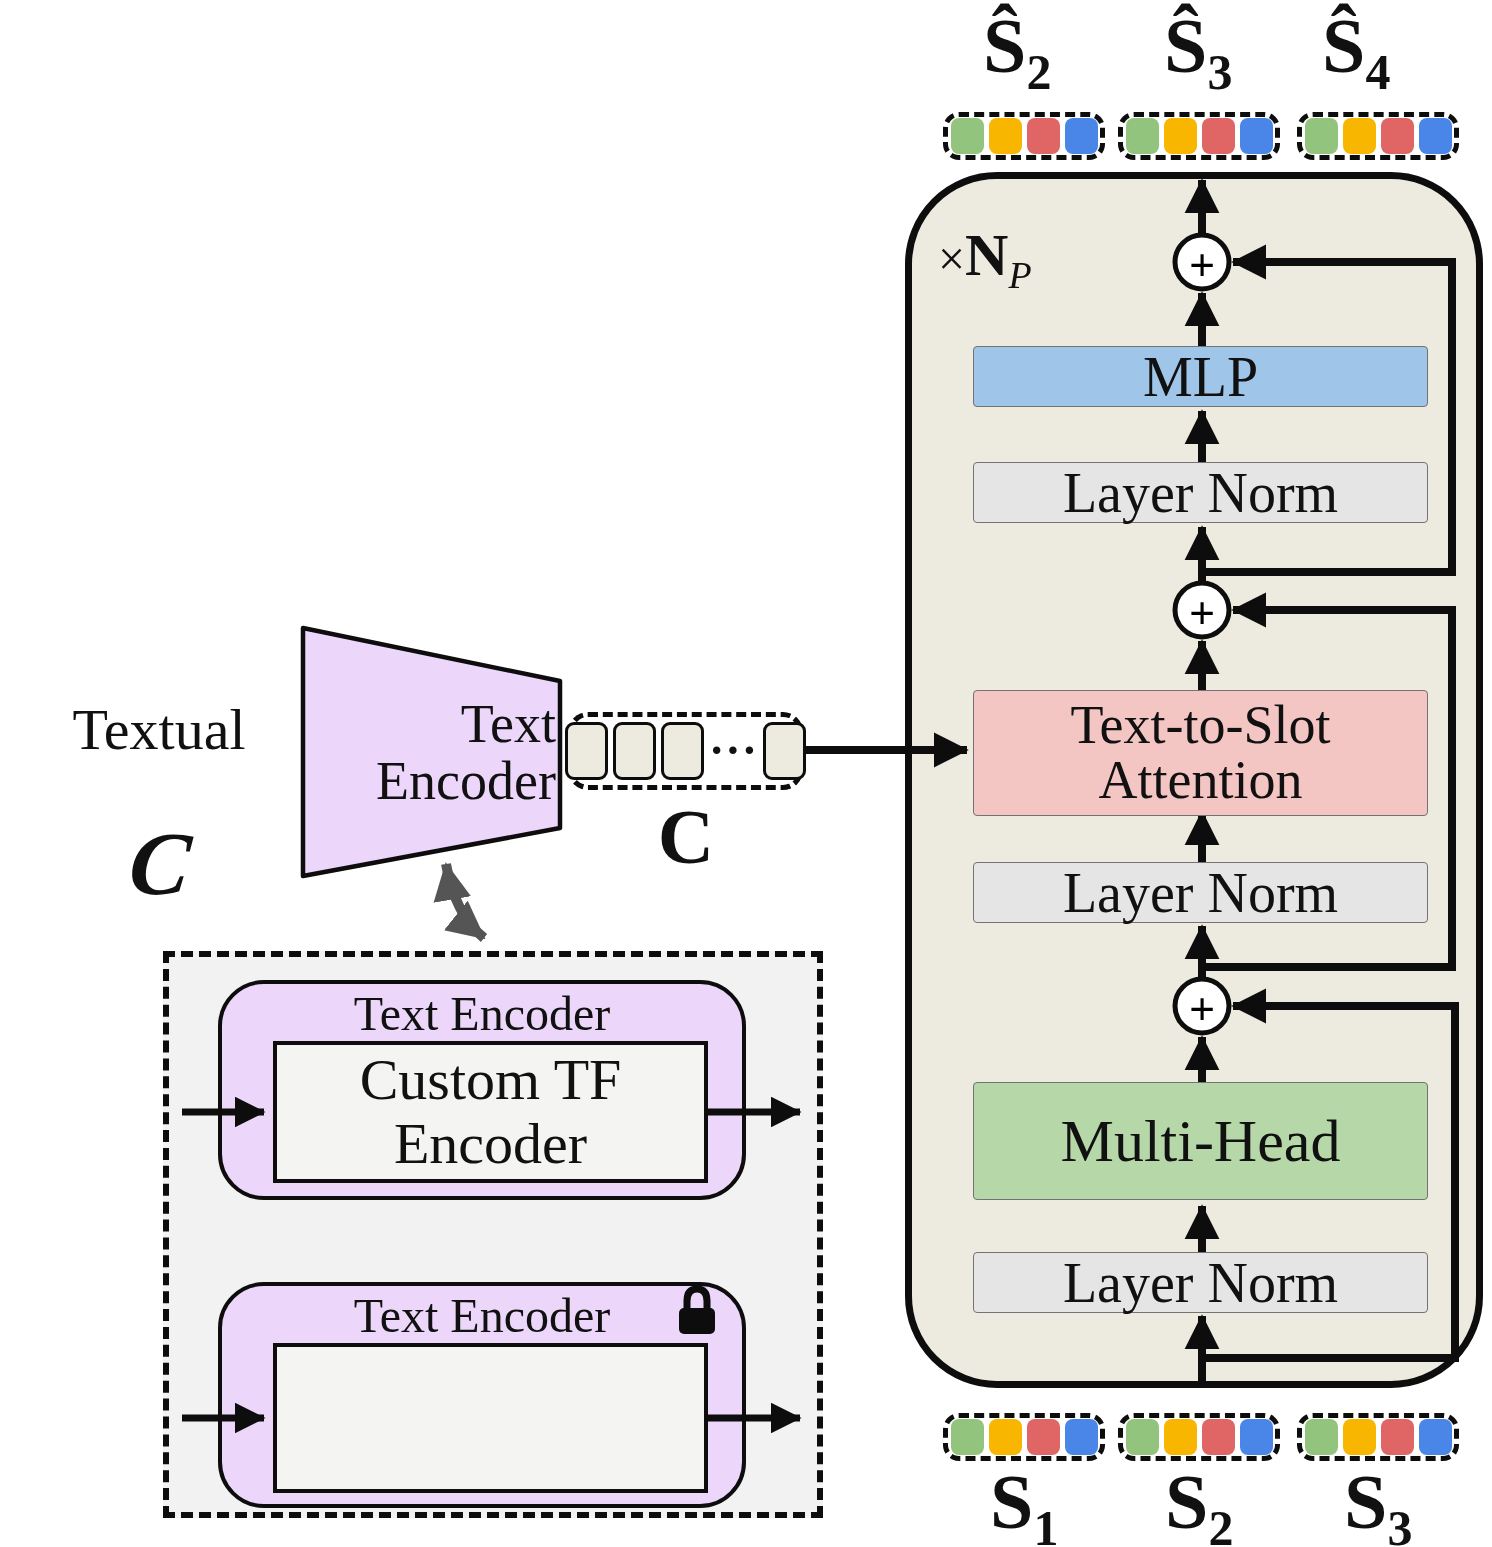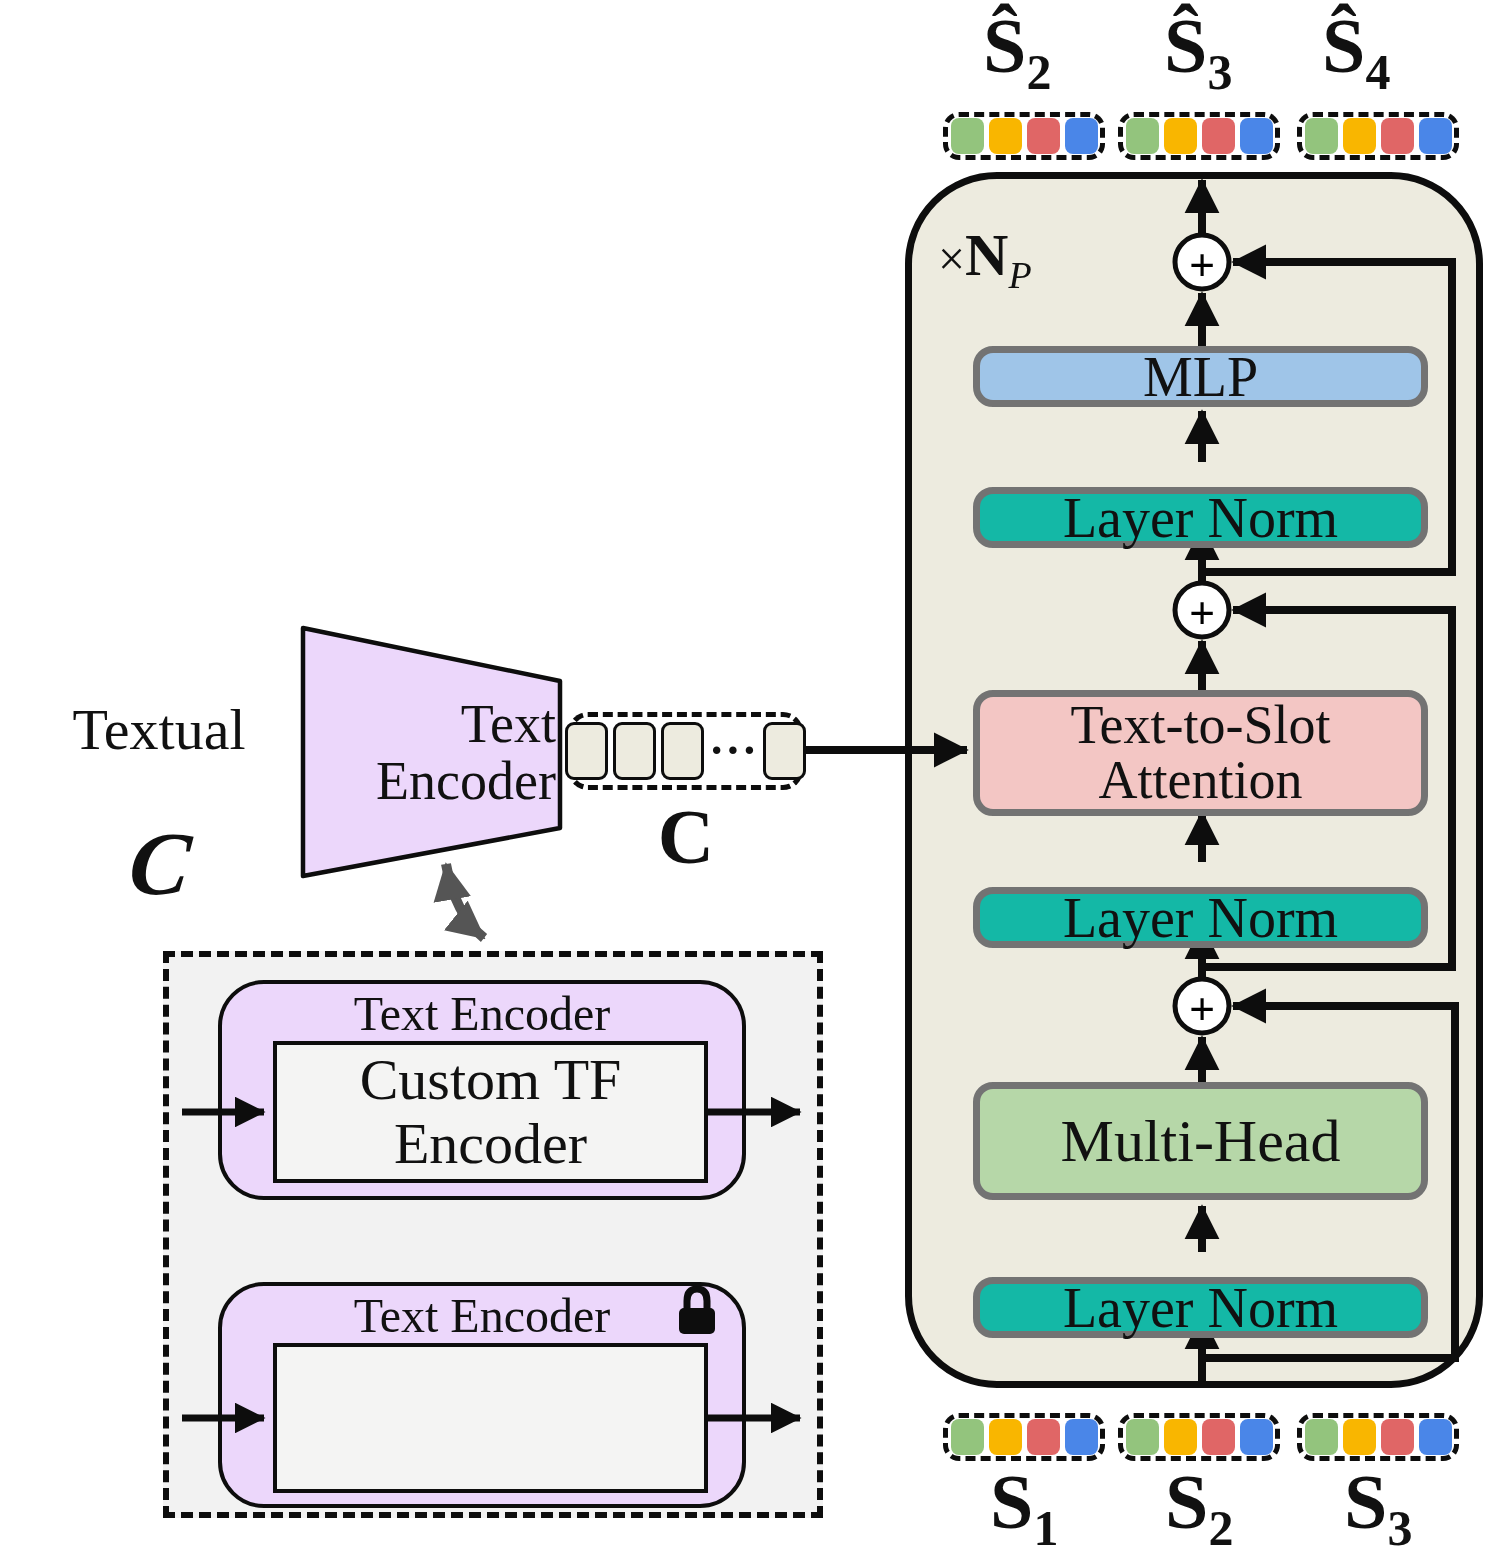--- a/index.html
+++ b/index.html
@@ -8,24 +8,24 @@
   .abs{position:absolute;box-sizing:border-box;}
 
   
   #predictor-box{left:905px;top:172px;width:578px;height:1216px;background:#edebdf;
                  border:7px solid #0d0d0d;border-radius:92px;z-index:2;}
   #repeat-label{left:938px;top:224px;z-index:7;font-size:58px;line-height:62px;}
   #repeat-label .times{font-size:48px;}
   #repeat-label .nbold{font-weight:bold;font-size:60px;}
   #repeat-label sub{font-size:38px;font-style:italic;}
 
-  .block{border:7px solid #737373;border-radius:20px;display:flex;flex-direction:column;
+  .block{border:1px solid #737373;border-radius:4px;display:flex;flex-direction:column;
          align-items:center;justify-content:center;text-align:center;z-index:6;
          font-size:56px;line-height:56px;}
-  .ln{background:#14b8a6;margin-top:25px;}
+  .ln{background:#e5e5e5;}
   .mlp{background:#9fc5e8;}
   .tts{background:#f3c6c4;font-size:54px;line-height:55px;}
   .mhsa{background:#b6d7a8;font-size:60px;line-height:55px;}
 
   
   .strip{border:5px dashed #0d0d0d;border-radius:16px;display:flex;align-items:center;
          justify-content:center;gap:5px;background:#fff;z-index:6;}
   .strip .token{width:33px;height:36px;border-radius:8px;display:inline-block;}
   .slabel{z-index:7;font-weight:bold;font-size:78px;line-height:80px;}
   .slabel sub{font-size:50px;font-weight:bold;}

